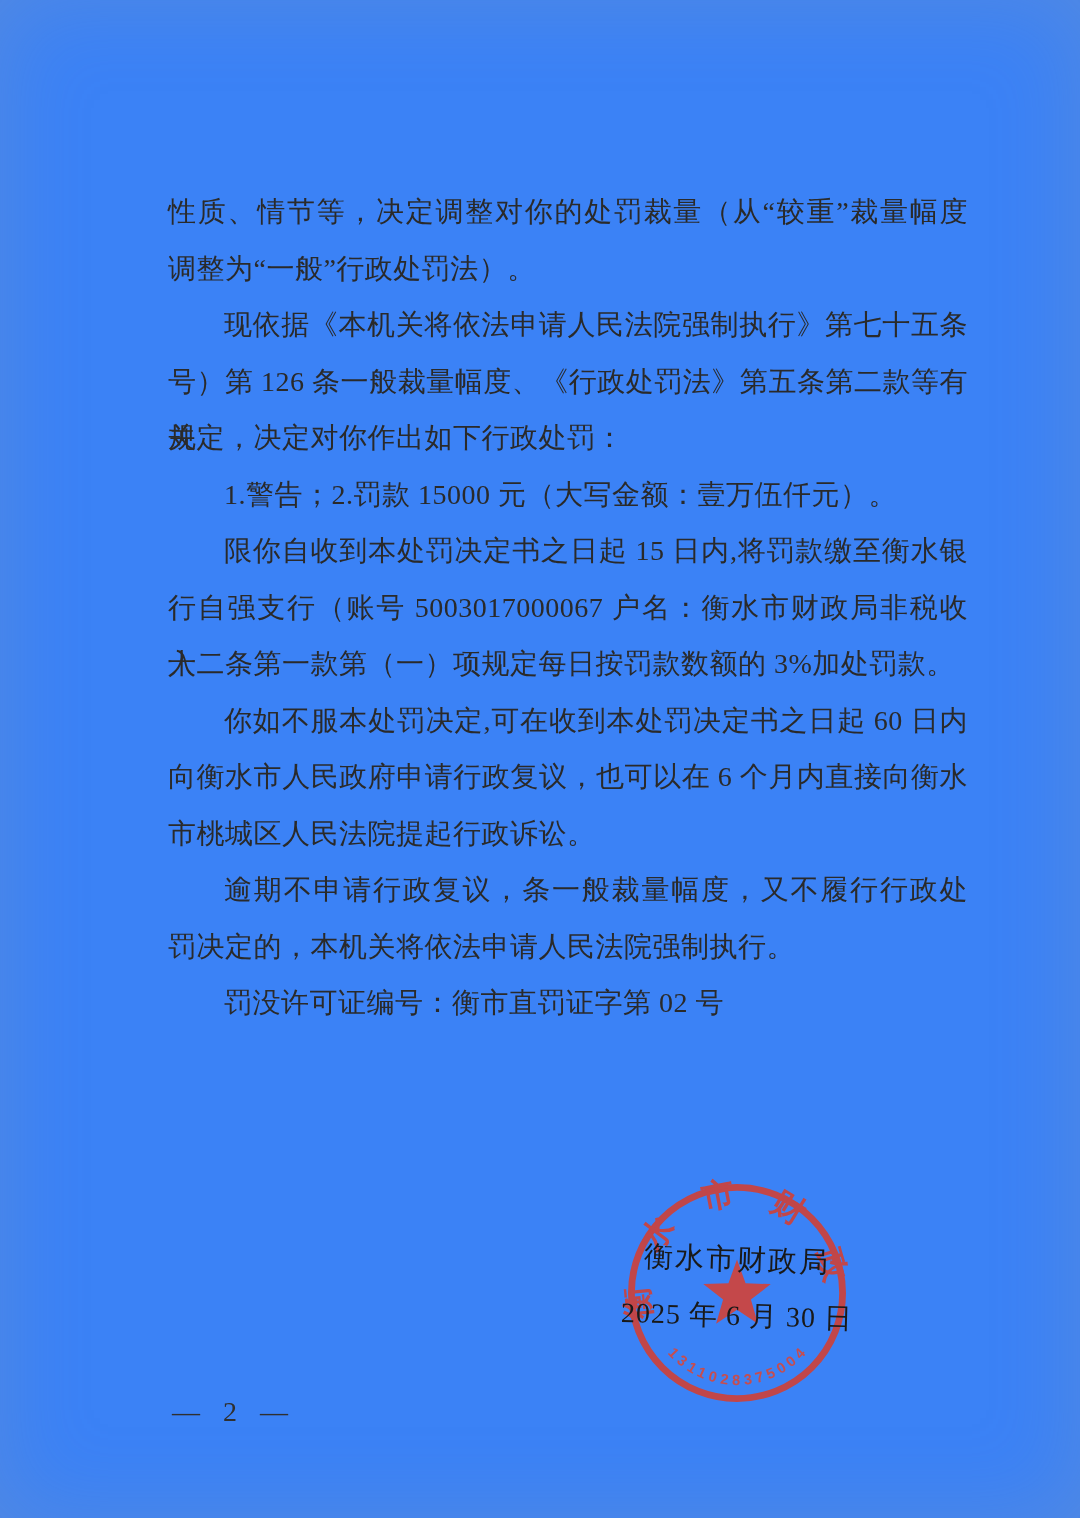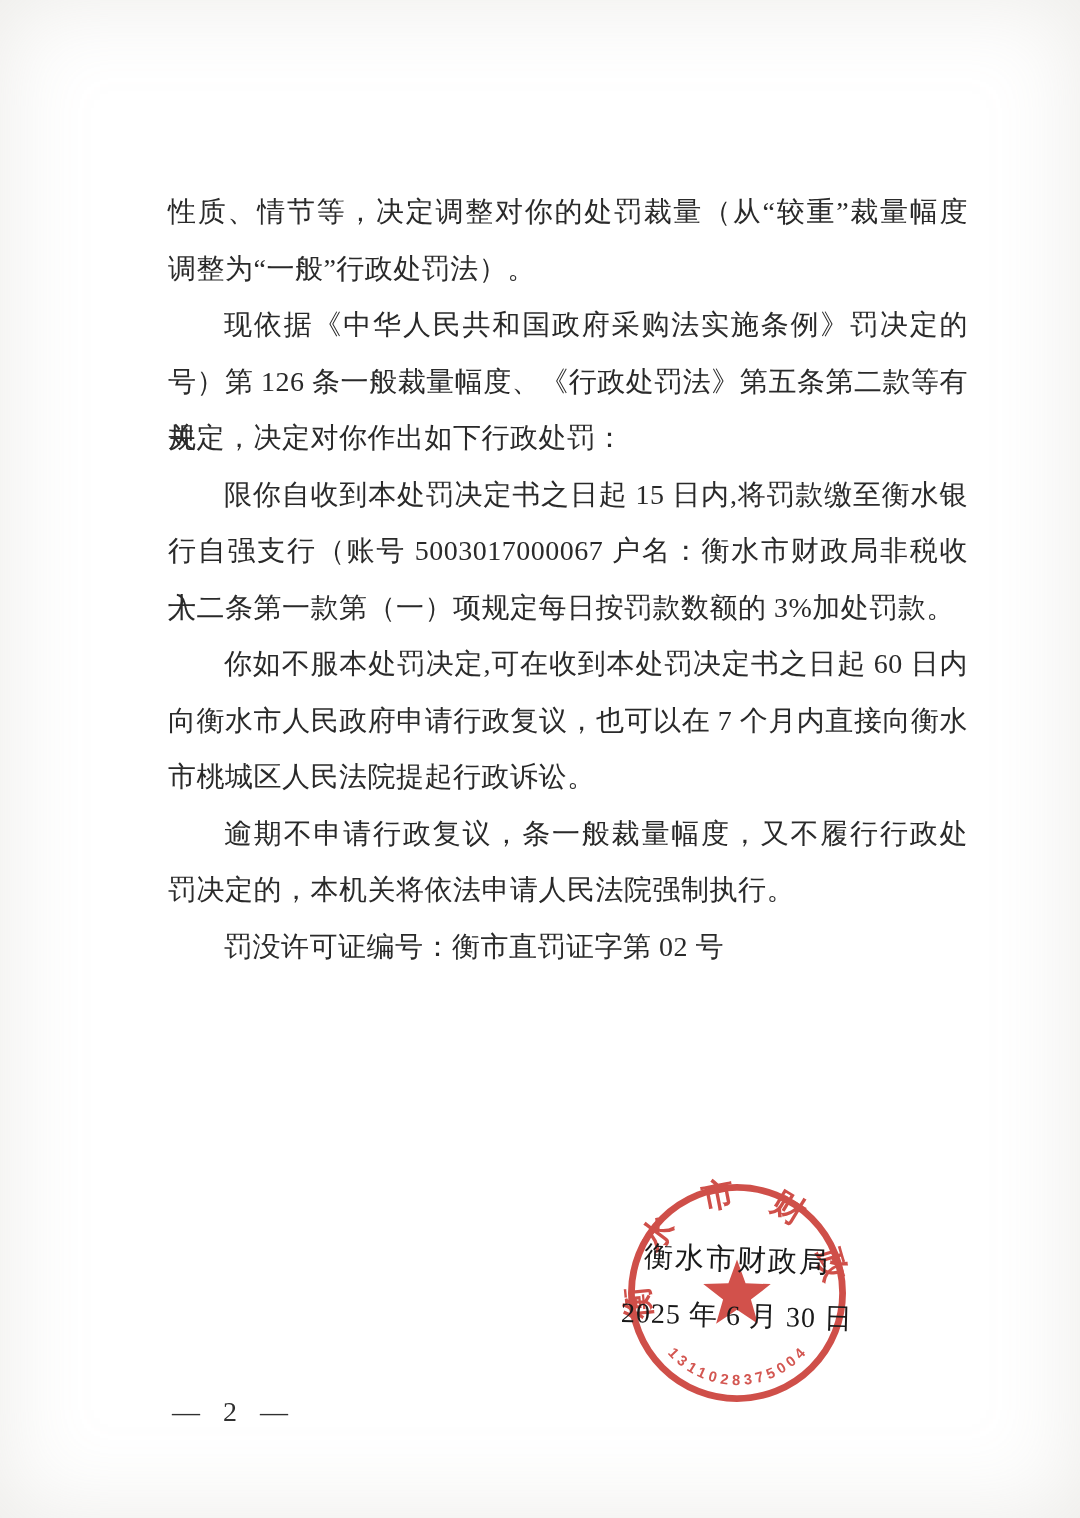--- a/index.html
+++ b/index.html
@@ -5,21 +5,21 @@
   html, body { margin: 0; padding: 0; }
   body {
     background: #e9e7e4;
     font-family: "Liberation Serif", "DejaVu Serif", serif;
   }
   .page {
     position: relative;
     width: 1080px;
     height: 1518px;
     margin: 0 auto;
-    background: #ffffff;
+    background: #3b82f6;
     box-shadow: inset 0 0 90px rgba(168,162,152,0.22);
     overflow: hidden;
     color: #262626;
   }
   
   .doc-text {
     position: absolute;
     left: 168px;
     top: 184px;
     width: 800px;
@@ -79,28 +79,29 @@
   }
 </style>
 </head>
 <body>
 
 <div class="page">
 
   <div class="doc-text">
       <div class="doc-line fill">性质、情节等，决定调整对你的处罚裁量（从“较重”裁量幅度</div>
       <div class="doc-line">调整为“一般”行政处罚法）。</div>
-      <div class="doc-line indent fill">现依据《中华人民共和国政府采购法实施条例》罚决定的</div>
+      <div class="doc-line indent fill">现依据《本机关将依法申请人民法院强制执行》第七十五条</div>
       <div class="doc-line fill">号）第 126 条一般裁量幅度、《行政处罚法》第五条第二款等有关</div>
       <div class="doc-line">规定，决定对你作出如下行政处罚：</div>
+      <div class="doc-line indent">1.警告；2.罚款 15000 元（大写金额：壹万伍仟元）。</div>
       <div class="doc-line indent fill">限你自收到本处罚决定书之日起 15 日内,将罚款缴至衡水银</div>
       <div class="doc-line fill">行自强支行（账号 5003017000067 户名：衡水市财政局非税收入</div>
       <div class="doc-line">十二条第一款第（一）项规定每日按罚款数额的 3%加处罚款。</div>
       <div class="doc-line indent fill">你如不服本处罚决定,可在收到本处罚决定书之日起 60 日内</div>
-      <div class="doc-line fill">向衡水市人民政府申请行政复议，也可以在 7 个月内直接向衡水</div>
+      <div class="doc-line fill">向衡水市人民政府申请行政复议，也可以在 6 个月内直接向衡水</div>
       <div class="doc-line">市桃城区人民法院提起行政诉讼。</div>
       <div class="doc-line indent fill">逾期不申请行政复议，条一般裁量幅度，又不履行行政处</div>
       <div class="doc-line">罚决定的，本机关将依法申请人民法院强制执行。</div>
       <div class="doc-line indent">罚没许可证编号：衡市直罚证字第 02 号</div>
     </div>
 
   <div class="seal">
     <svg width="230" height="230" viewBox="0 0 220 220">
 
       <circle cx="110" cy="110" r="101" fill="none" stroke="#cc423c" stroke-width="6.5"></circle>

